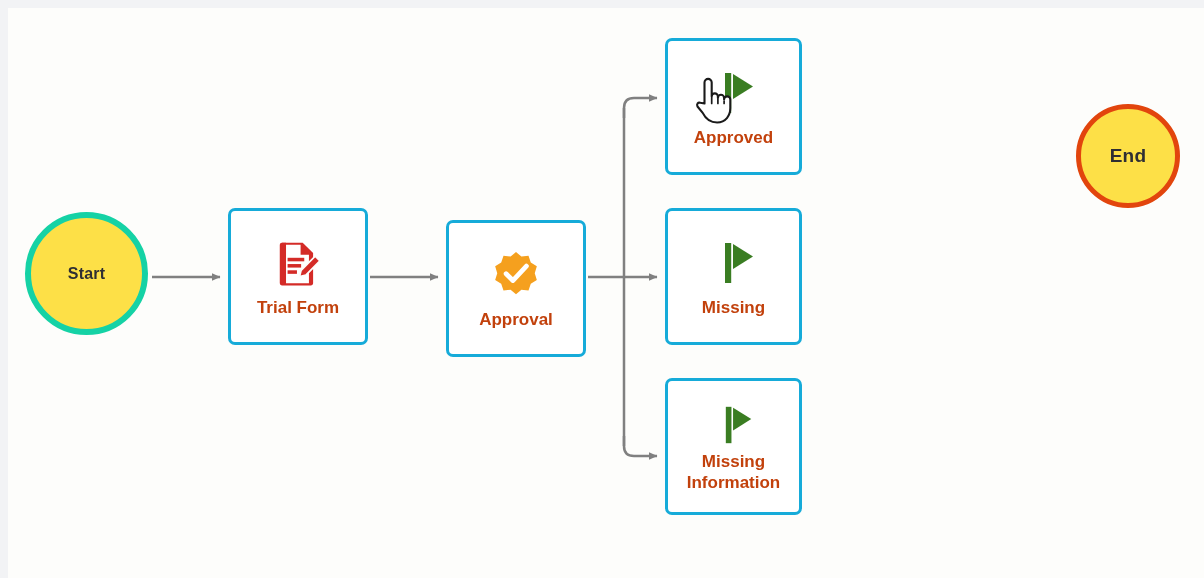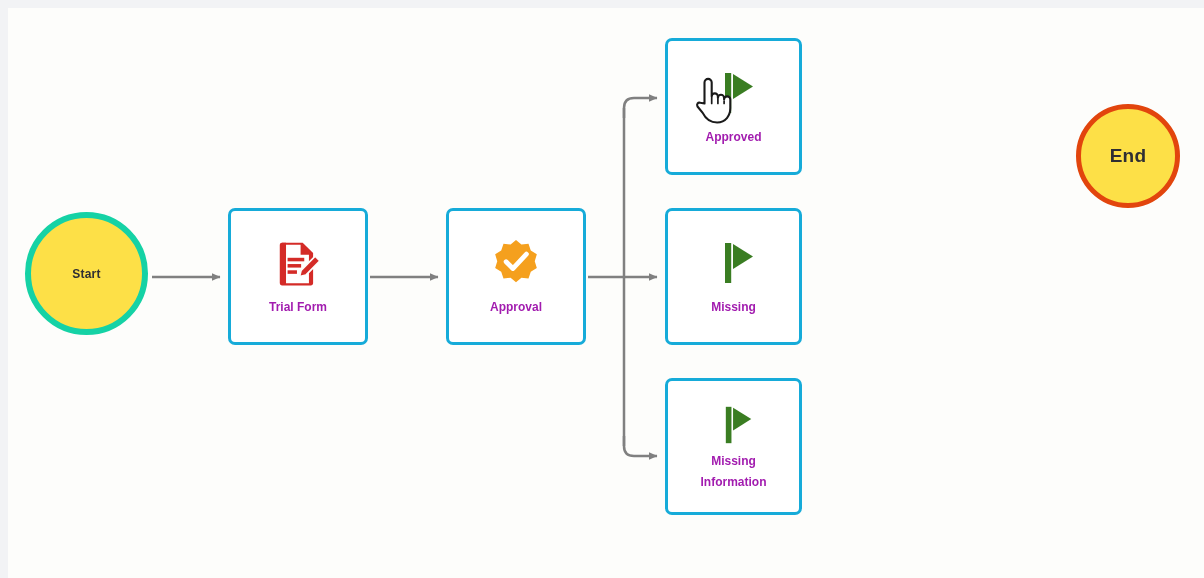--- a/index.html
+++ b/index.html
@@ -37,21 +37,21 @@
   }
   
   .terminator {
     border-radius: 50%;
     background: #fde047;
     display: flex;
     align-items: center;
     justify-content: center;
   }
   .terminator .term-label {
-    font-size: 12px;
+    font-size: 16px;
     font-weight: bold;
     color: #2e2e33;
     letter-spacing: 0.2px;
   }
   #node-start {
     left: 17px;
     top: 204px;
     width: 123px;
     height: 123px;
     border: 6px solid #15d2a5;
@@ -77,29 +77,29 @@
     justify-content: center;
   }
   .task .icon-wrap {
     display: flex;
     align-items: center;
     justify-content: center;
     height: 56px;
   }
   .task .task-label {
     margin-top: 6px;
-    font-size: 12px;
+    font-size: 17px;
     font-weight: bold;
-    color: #a21caf;
+    color: #c2410c;
     text-align: center;
     line-height: 21px;
     white-space: pre-line;
   }
   #node-trialform { left: 220px; top: 200px; width: 140px; height: 137px; }
-  #node-approval  { left: 438px; top: 200px; width: 140px; height: 137px; }
+  #node-approval  { left: 438px; top: 212px; width: 140px; height: 137px; }
   #node-approved  { left: 657px; top: 30px;  width: 137px; height: 137px; }
   #node-denied    { left: 657px; top: 200px; width: 137px; height: 137px; }
   #node-missing   { left: 657px; top: 370px; width: 137px; height: 137px; }
   #node-missing .task-label { margin-top: 2px; text-align: center; }
   #node-missing .icon-wrap { height: 48px; }
 
   
   #cursor {
     position: absolute;
     left: 683px;

